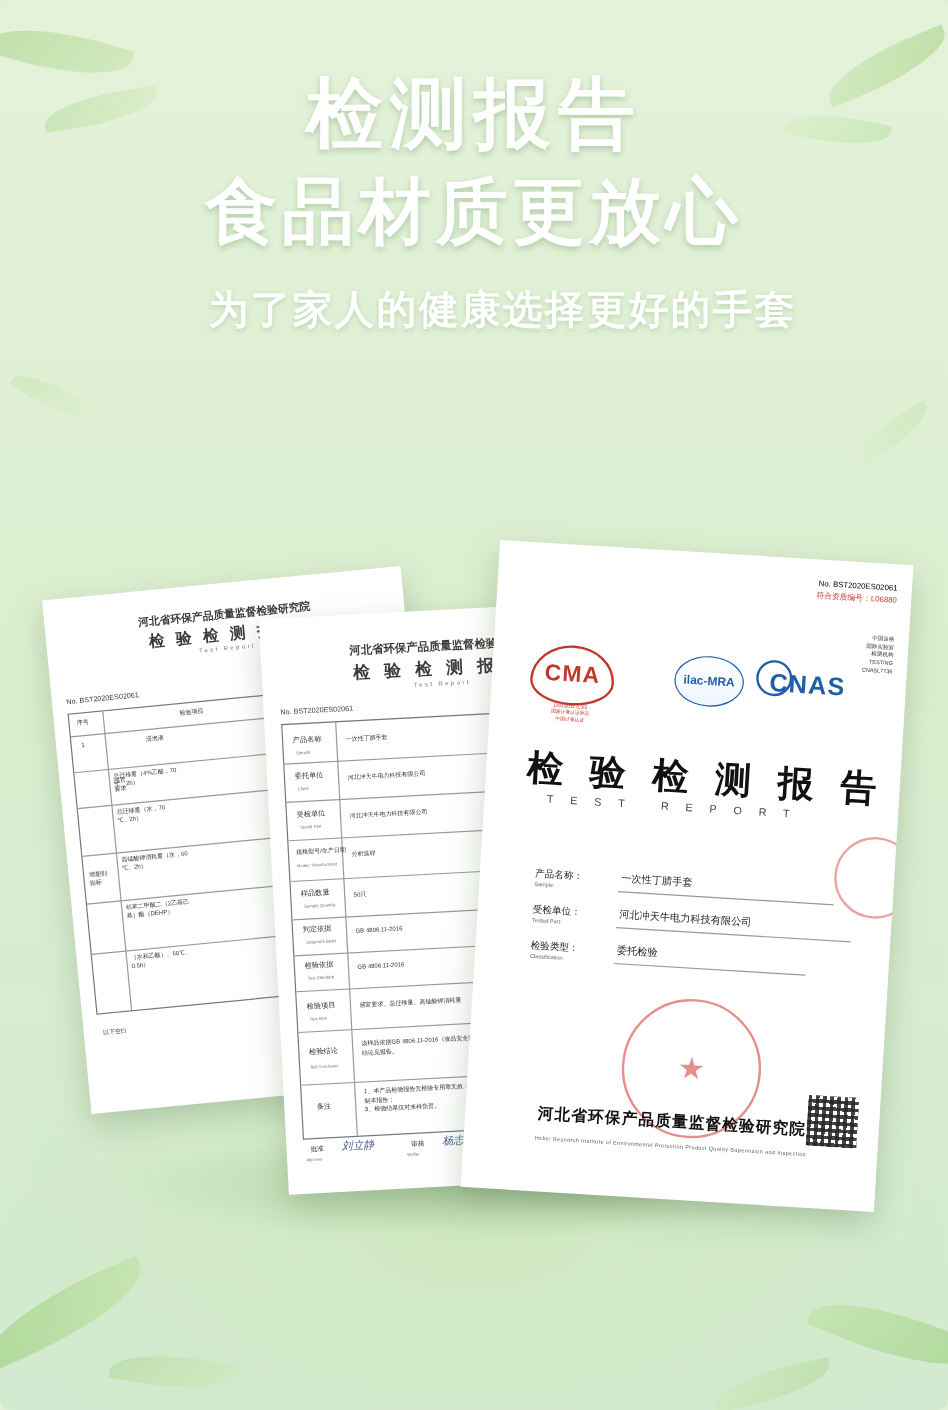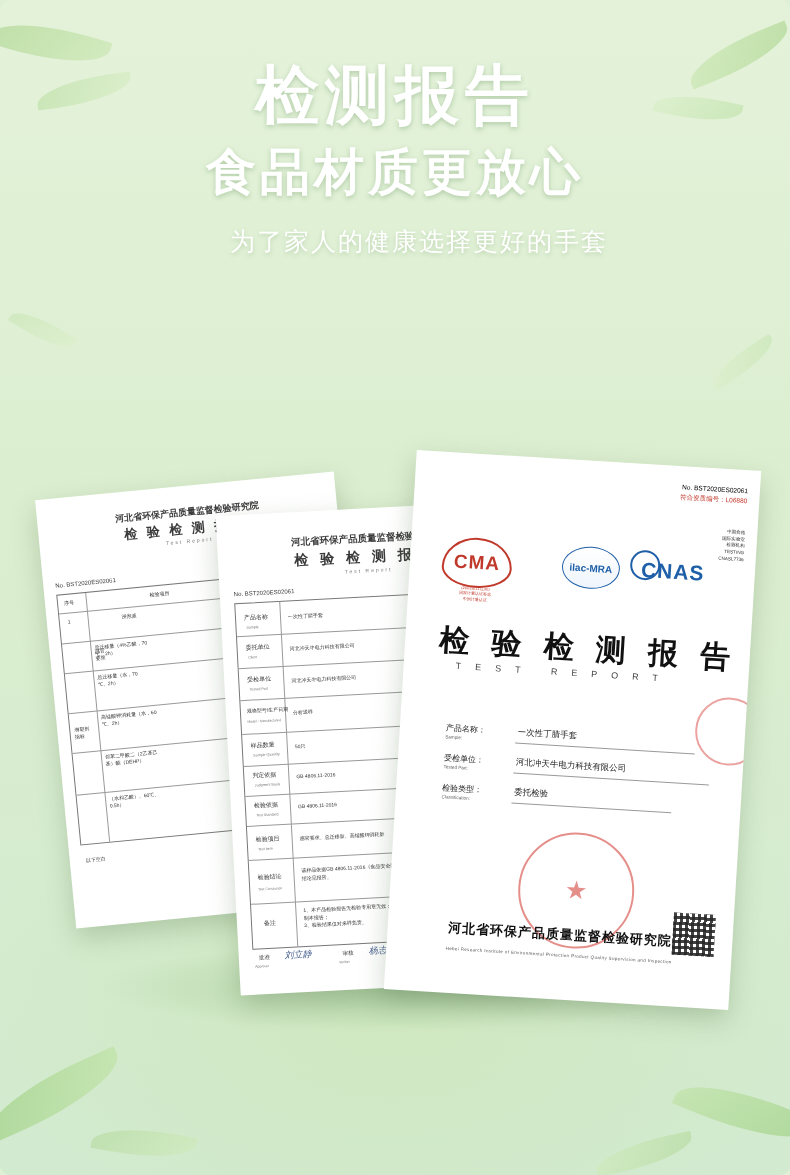--- a/index.html
+++ b/index.html
@@ -51,33 +51,33 @@
   .title-main {
     font-size: 64px;
     line-height: 1.05;
     font-weight: bold;
     color: #ffffff;
     letter-spacing: 6px;
     text-shadow: 0 2px 5px rgba(120,160,110,.45);
   }
   .title-sub {
     margin-top: 16px;
-    font-size: 50px;
+    font-size: 60px;
     line-height: 1.08;
     font-weight: bold;
     color: #ffffff;
     letter-spacing: 4px;
     text-shadow: 0 2px 5px rgba(120,160,110,.45);
   }
   .title-desc {
     margin-top: 26px;
-    font-size: 25px;
+    font-size: 33px;
     color: #ffffff;
     letter-spacing: 2px;
-    font-weight: normal;
+    font-weight: bold;
     text-shadow: 0 2px 4px rgba(120,160,110,.35);
     padding-left: 48px;
   }
 
   
   .stage {
     position: absolute;
     left: 0;
     top: 400px;
     width: 790px;

